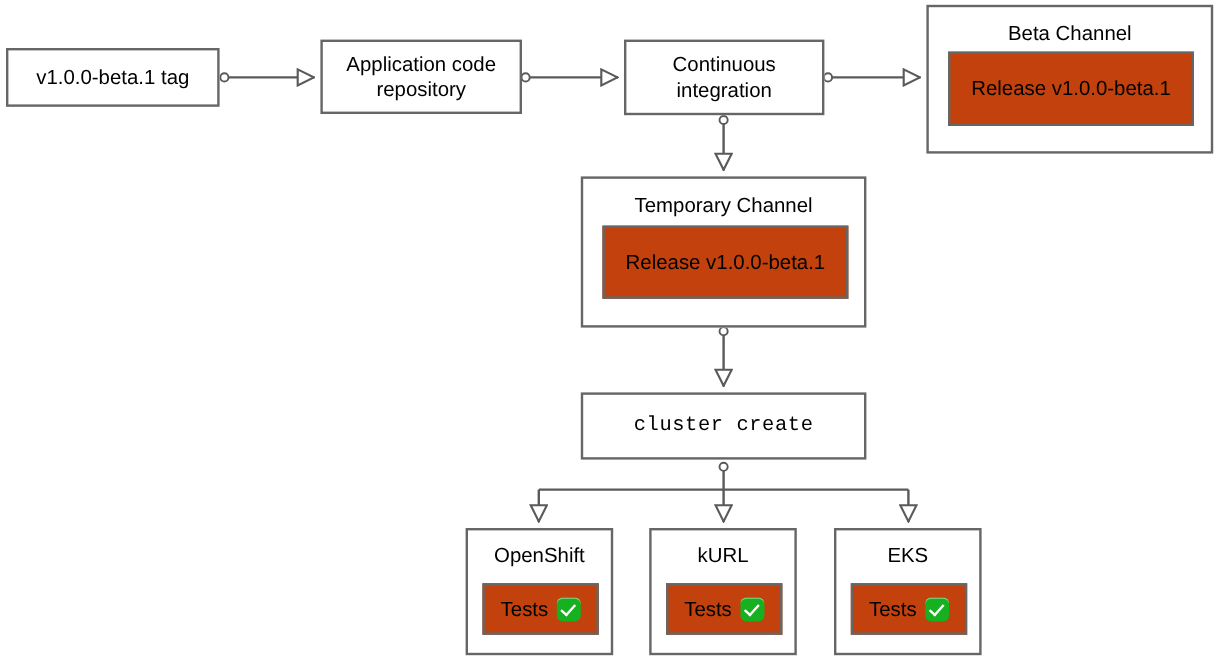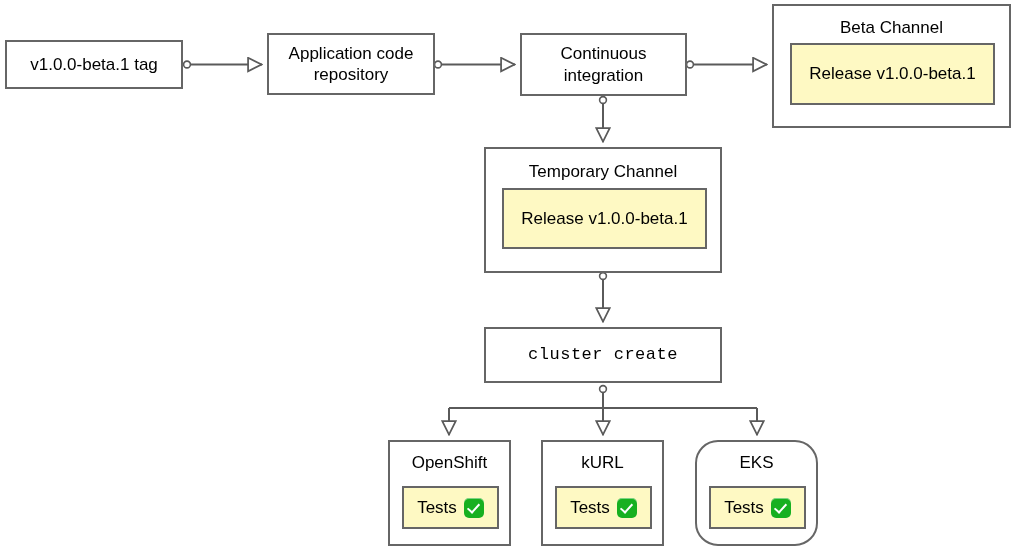--- a/index.html
+++ b/index.html
@@ -50,21 +50,21 @@
     left: 0;
     right: 0;
     text-align: center;
     color: #000000;
     font-size: 17px;
     line-height: 1.25;
   }
   .inner-box {
     position: absolute;
     box-sizing: border-box;
-    background: #fef9c3;
+    background: #c2410c;
     border: 2px solid #666666;
     display: flex;
     align-items: center;
     justify-content: center;
     text-align: center;
     color: #000000;
     font-size: 17px;
   }
   .mono {
     font-family: "Liberation Mono", "DejaVu Sans Mono", monospace;
@@ -183,21 +183,21 @@
   <div class="node container" style="left:541px; top:440px; width:123px; height:106px;">
     <div class="container-title" style="top:10px;">kURL</div>
     <div class="inner-box" style="left:12px; top:44px; width:97px; height:43px;">
       <span class="tests-row">
         <span>Tests</span>
         <span class="check-badge"></span>
       </span>
     </div>
   </div>
 
-  <div class="node container" style="left:695px; top:440px; width:123px; height:106px;border-radius:23px;">
+  <div class="node container" style="left:695px; top:440px; width:123px; height:106px;">
     <div class="container-title" style="top:10px;">EKS</div>
     <div class="inner-box" style="left:12px; top:44px; width:97px; height:43px;">
       <span class="tests-row">
         <span>Tests</span>
         <span class="check-badge"></span>
       </span>
     </div>
   </div>
 
 </div>

